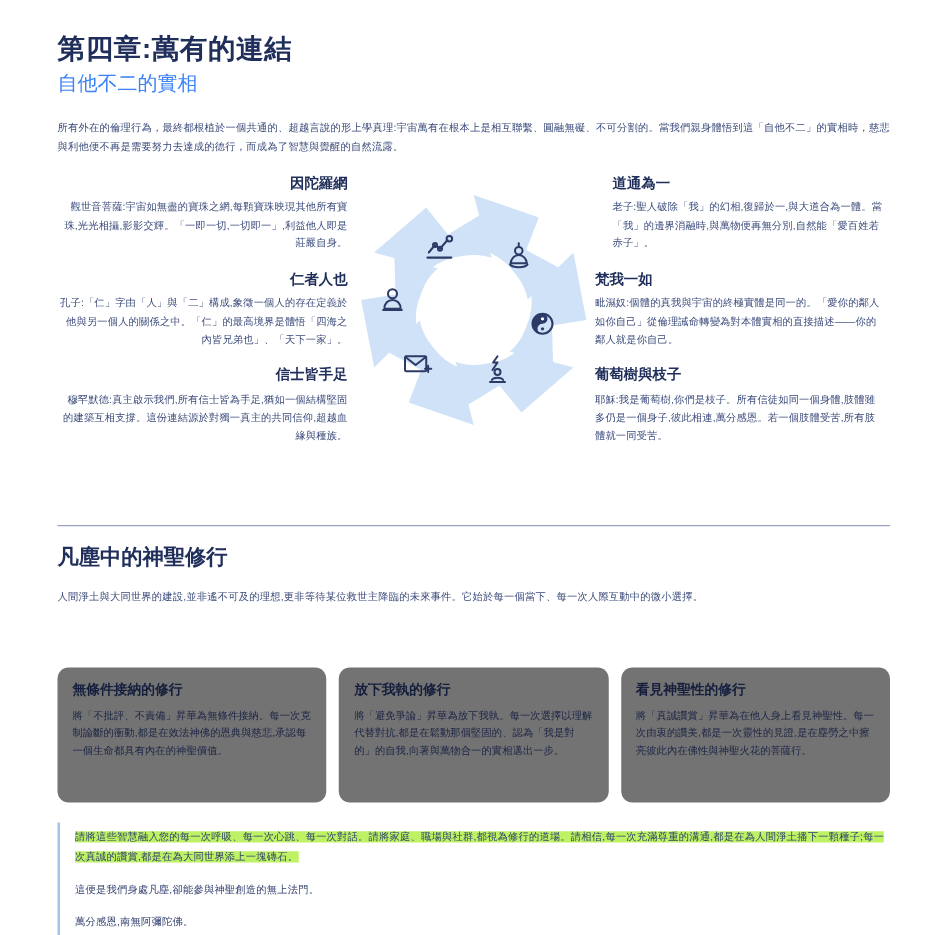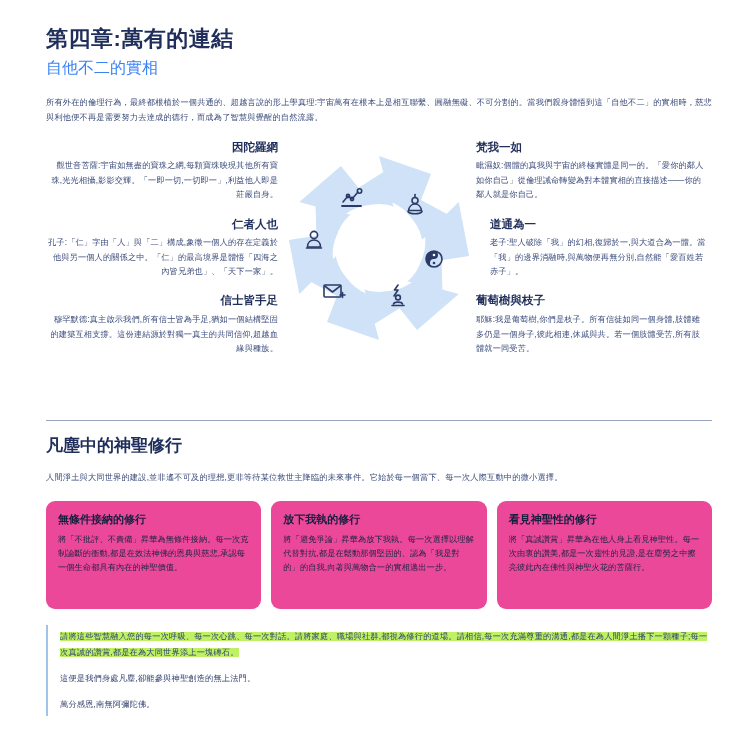--- a/index.html
+++ b/index.html
@@ -63,23 +63,24 @@
     font-size:17px; font-weight:700; color:#1f2e5a;
     margin:14px 0 14px 0; line-height:1.3;
   }
   .lead {
     font-size:8.2px; line-height:1.8; color:#3a4a7a;
     margin:0 0 16px 0; letter-spacing:.2px;
   }
 
   .cards { display:flex; gap:10px; }
   .card {
-    flex:1 1 0; background:#ec4899; border-radius:9px;
+    flex:1 1 0; background:#737373; border-radius:9px;
     padding:11px 12px 13px 12px; color:#17203f;
     min-height:108px;
+    margin-top:33px;
   }
   .card .ch {
     font-size:11px; font-weight:700; margin:0 0 6px 0;
     color:#151f3d; line-height:1.3;
   }
   .card .ct {
     font-size:8.2px; line-height:1.75; margin:0; color:#1b2444;
     letter-spacing:.1px;
   }
 
@@ -190,31 +191,31 @@
             <circle cx="8" cy="4" r="3.6"></circle>
             <path d="M1.5 16 C1.5 11.5 4.5 9 8 9 C11.5 9 14.5 11.5 14.5 16 Z"></path>
             <path d="M0.5 17 L15.5 17"></path>
           </g>
 
         </g>
       </svg>
     </div>
 
     <div class="col right">
-      <div class="block">
-        <p class="bh">梵我一如</p>
-        <p class="bt">毗濕奴:個體的真我與宇宙的終極實體是同一的。「愛你的鄰人如你自己」從倫理誡命轉變為對本體實相的直接描述——你的鄰人就是你自己。</p>
-      </div>
       <div class="block indent">
         <p class="bh">道通為一</p>
         <p class="bt">老子:聖人破除「我」的幻相,復歸於一,與大道合為一體。當「我」的邊界消融時,與萬物便再無分別,自然能「愛百姓若赤子」。</p>
       </div>
       <div class="block">
+        <p class="bh">梵我一如</p>
+        <p class="bt">毗濕奴:個體的真我與宇宙的終極實體是同一的。「愛你的鄰人如你自己」從倫理誡命轉變為對本體實相的直接描述——你的鄰人就是你自己。</p>
+      </div>
+      <div class="block">
         <p class="bh">葡萄樹與枝子</p>
-        <p class="bt">耶穌:我是葡萄樹,你們是枝子。所有信徒如同一個身體,肢體雖多仍是一個身子,彼此相連,休戚與共。若一個肢體受苦,所有肢體就一同受苦。</p>
+        <p class="bt">耶穌:我是葡萄樹,你們是枝子。所有信徒如同一個身體,肢體雖多仍是一個身子,彼此相連,萬分感恩。若一個肢體受苦,所有肢體就一同受苦。</p>
       </div>
     </div>
 
   </div>
 
   <div class="divider"></div>
 
   <h3 class="h3">凡塵中的神聖修行</h3>
   <p class="lead">人間淨土與大同世界的建設,並非遙不可及的理想,更非等待某位救世主降臨的未來事件。它始於每一個當下、每一次人際互動中的微小選擇。</p>
 

